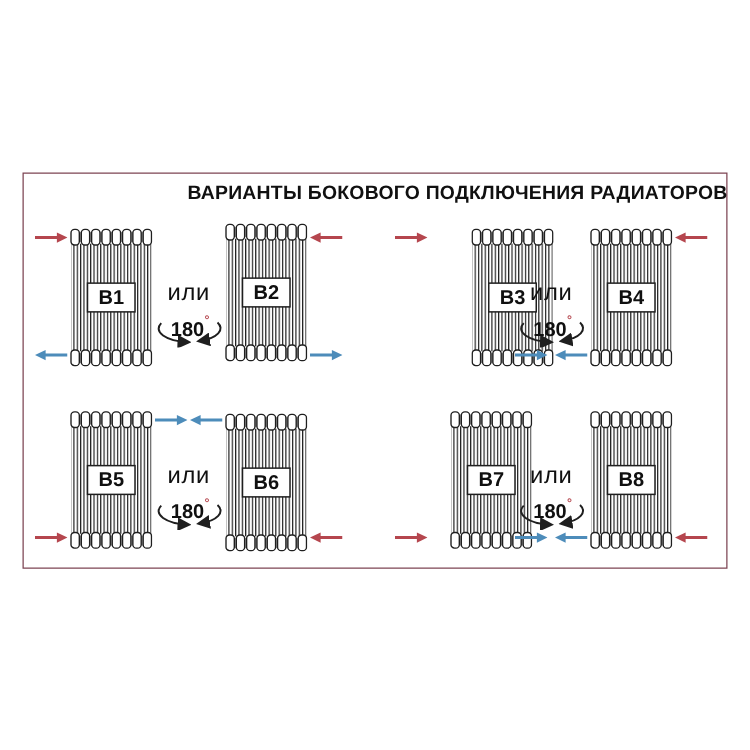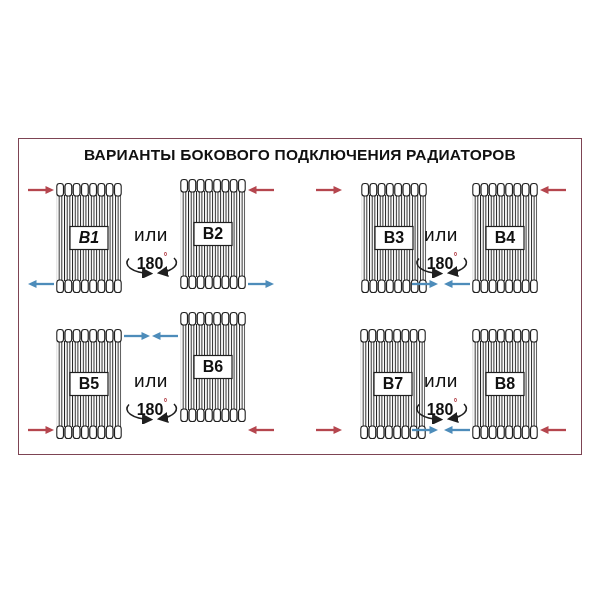--- a/index.html
+++ b/index.html
@@ -6,40 +6,40 @@
   .canvas{
     position:relative;width:600px;height:600px;background:#ffffff;
     font-family:"Liberation Sans",sans-serif;overflow:hidden;
   }
   .frame{
     position:absolute;left:18px;top:138px;width:562px;height:315px;
     border:1px solid #7d4453;background:#ffffff;
   }
   .title{
     position:absolute;left:18px;top:146px;width:564px;
-    text-align:center;font-weight:bold;font-size:15.5px;color:#101010;
+    text-align:right;font-weight:bold;font-size:15.5px;color:#101010;
     letter-spacing:0.2px;white-space:nowrap;
   }
   .radiator{position:absolute;width:66px;height:112px;}
   .arrow{position:absolute;width:26px;height:10px;line-height:0;}
   .connector{position:absolute;width:56px;text-align:center;}
   .or-label{
     font-size:19px;font-weight:normal;color:#101010;line-height:21px;
     letter-spacing:0.5px;margin-bottom:3px;
   }
   svg{display:block;margin:0 auto;}
 </style>
 </head>
 <body>
 
 <div class="canvas">
   <div class="frame" id="frame" style="border-color: rgb(125, 68, 83);"></div>
   <div class="title" style="color: rgb(16, 16, 16);">ВАРИАНТЫ БОКОВОГО ПОДКЛЮЧЕНИЯ РАДИАТОРОВ</div>
 
-<div class="radiator" style="left: 56px; top: 182px; font-style: italic;">
+<div class="radiator" style="left: 56px; top: 182px;">
       <svg width="66" height="112" viewBox="0 0 66 112">
     <defs>
           <pattern id="tube0" width="2.68" height="8" patternUnits="userSpaceOnUse">
       <rect width="0.95" height="8" fill="#1f1f1f"></rect>
           </pattern>
         </defs>
     <rect x="0.9" y="13" width="64.2" height="86" fill="url(#tube0)"></rect>
     <rect x="7.20" y="3.5" width="2.1" height="8" fill="#9a9a9a"></rect>
         <rect x="7.20" y="100.5" width="2.1" height="8" fill="#9a9a9a"></rect>
         <rect x="15.45" y="3.5" width="2.1" height="8" fill="#9a9a9a"></rect>
@@ -133,21 +133,21 @@
     <line x1="0" y1="5" x2="19" y2="5" stroke="#b5464e" stroke-width="2.3"></line>
     <polygon points="17.5,0.9 26,5 17.5,9.1" fill="#b5464e"></polygon>
   </svg>
     </div>
     <div class="arrow" style="left: 248px; top: 279px;">
       <svg width="26" height="10" viewBox="0 0 26 10">
     <line x1="0" y1="5" x2="19" y2="5" stroke="#4d8cba" stroke-width="2.3"></line>
     <polygon points="17.5,0.9 26,5 17.5,9.1" fill="#4d8cba"></polygon>
   </svg>
     </div>
-    <div class="radiator" style="left: 328px; top: 182px; padding-left: 33px;">
+    <div class="radiator" style="left: 344px; top: 182px; padding-left: 33px;">
       <svg width="66" height="112" viewBox="0 0 66 112">
     <defs>
           <pattern id="tube2" width="2.68" height="8" patternUnits="userSpaceOnUse">
       <rect width="0.95" height="8" fill="#1f1f1f"></rect>
           </pattern>
         </defs>
     <rect x="0.9" y="13" width="64.2" height="86" fill="url(#tube2)"></rect>
     <rect x="7.20" y="3.5" width="2.1" height="8" fill="#9a9a9a"></rect>
         <rect x="7.20" y="100.5" width="2.1" height="8" fill="#9a9a9a"></rect>
         <rect x="15.45" y="3.5" width="2.1" height="8" fill="#9a9a9a"></rect>
@@ -295,21 +295,21 @@
     <line x1="0" y1="5" x2="19" y2="5" stroke="#4d8cba" stroke-width="2.3"></line>
     <polygon points="17.5,0.9 26,5 17.5,9.1" fill="#4d8cba"></polygon>
   </svg>
     </div>
     <div class="arrow" style="left: 28px; top: 425px;">
       <svg width="26" height="10" viewBox="0 0 26 10">
     <line x1="0" y1="5" x2="19" y2="5" stroke="#b5464e" stroke-width="2.3"></line>
     <polygon points="17.5,0.9 26,5 17.5,9.1" fill="#b5464e"></polygon>
   </svg>
     </div>
-    <div class="radiator" style="left: 180px; top: 311px;">
+    <div class="radiator" style="left: 180px; top: 330px;">
       <svg width="66" height="112" viewBox="0 0 66 112">
     <defs>
           <pattern id="tube5" width="2.68" height="8" patternUnits="userSpaceOnUse">
       <rect width="0.95" height="8" fill="#1f1f1f"></rect>
           </pattern>
         </defs>
     <rect x="0.9" y="13" width="64.2" height="86" fill="url(#tube5)"></rect>
     <rect x="7.20" y="3.5" width="2.1" height="8" fill="#9a9a9a"></rect>
         <rect x="7.20" y="100.5" width="2.1" height="8" fill="#9a9a9a"></rect>
         <rect x="15.45" y="3.5" width="2.1" height="8" fill="#9a9a9a"></rect>

